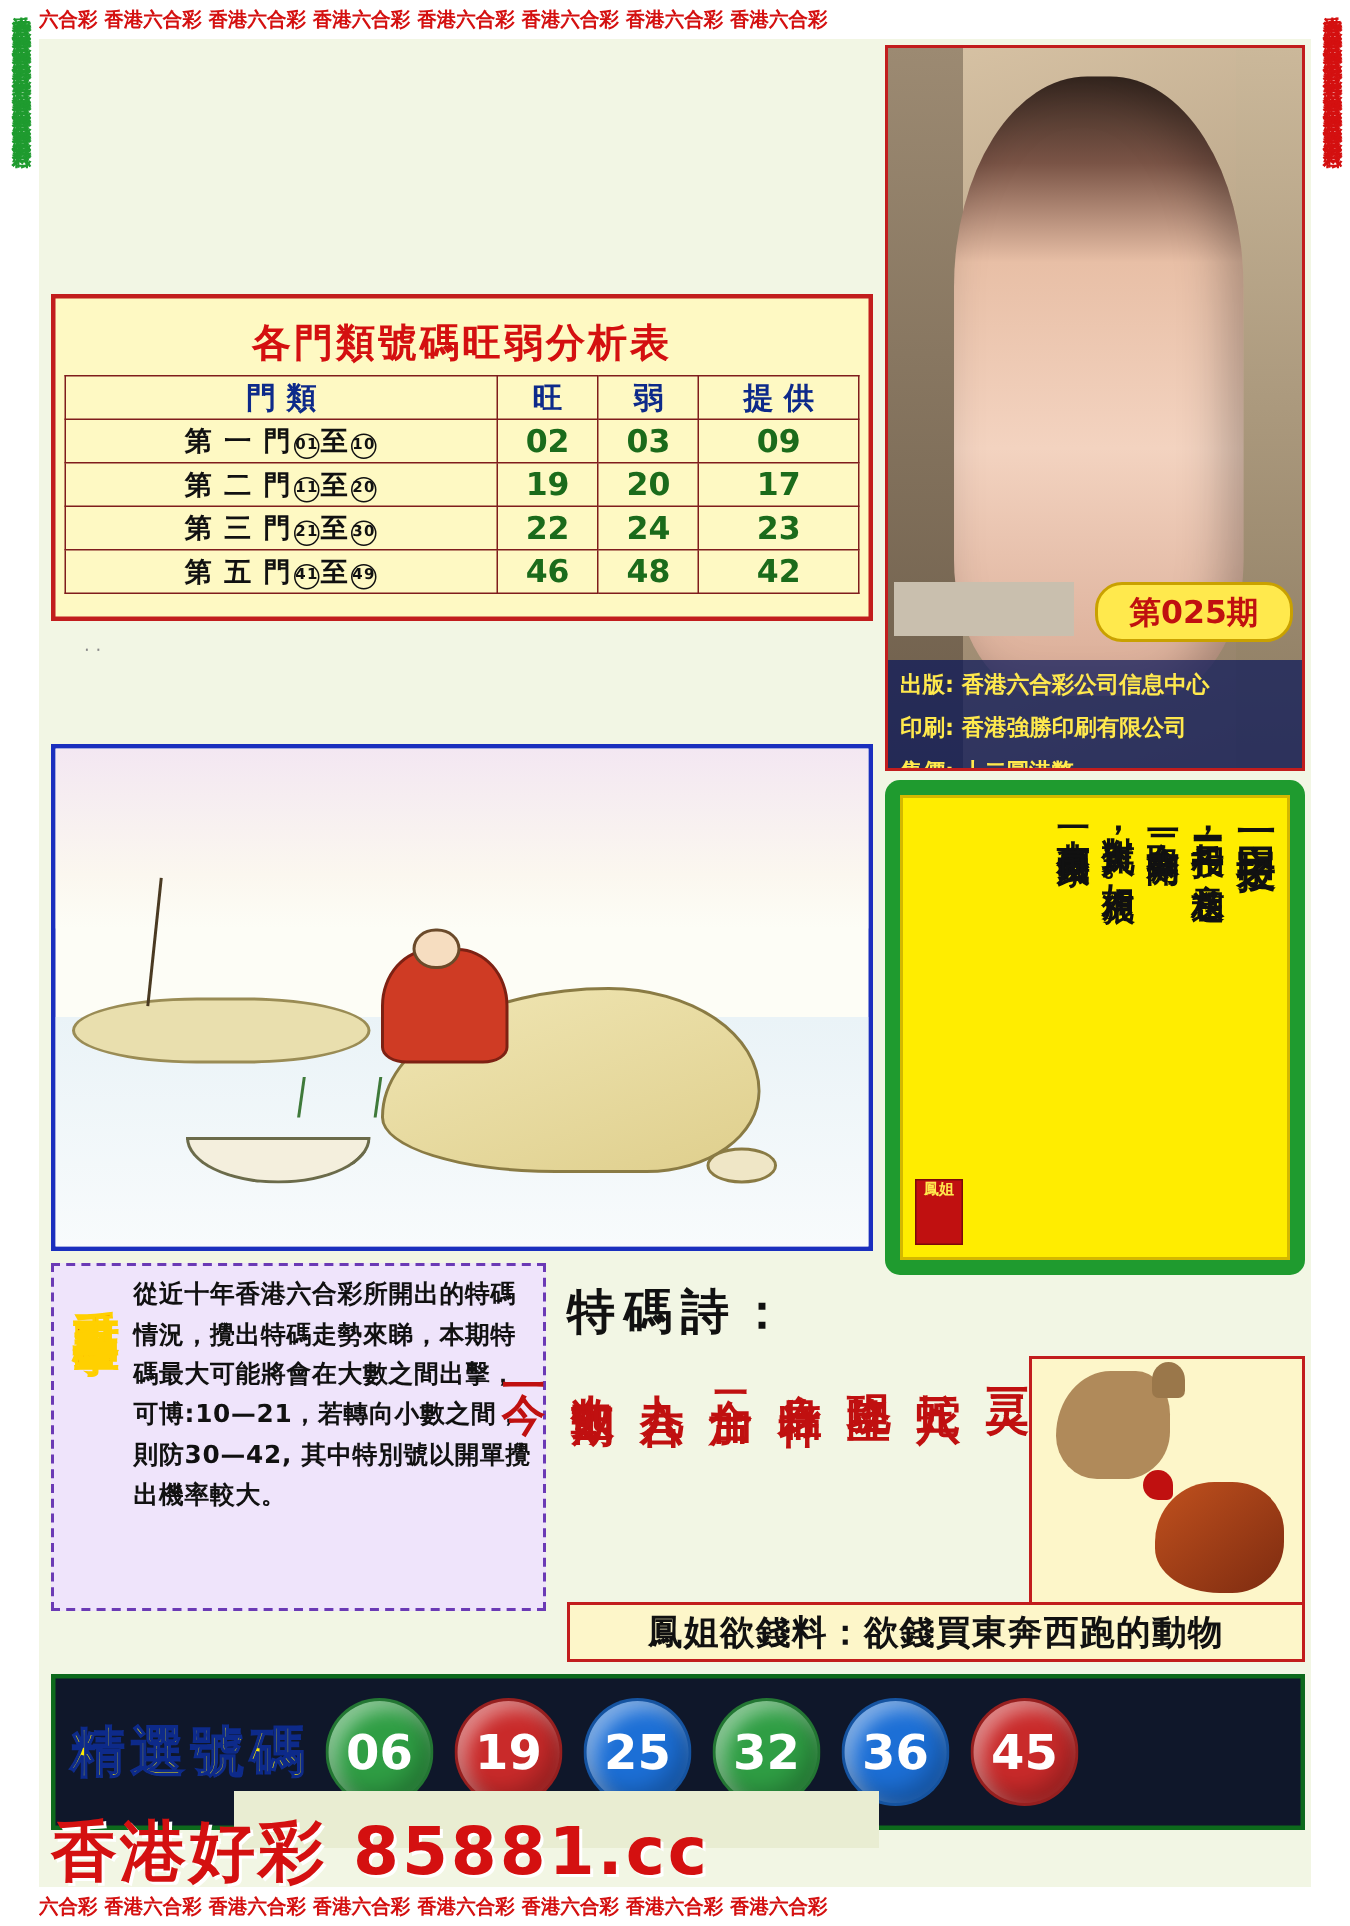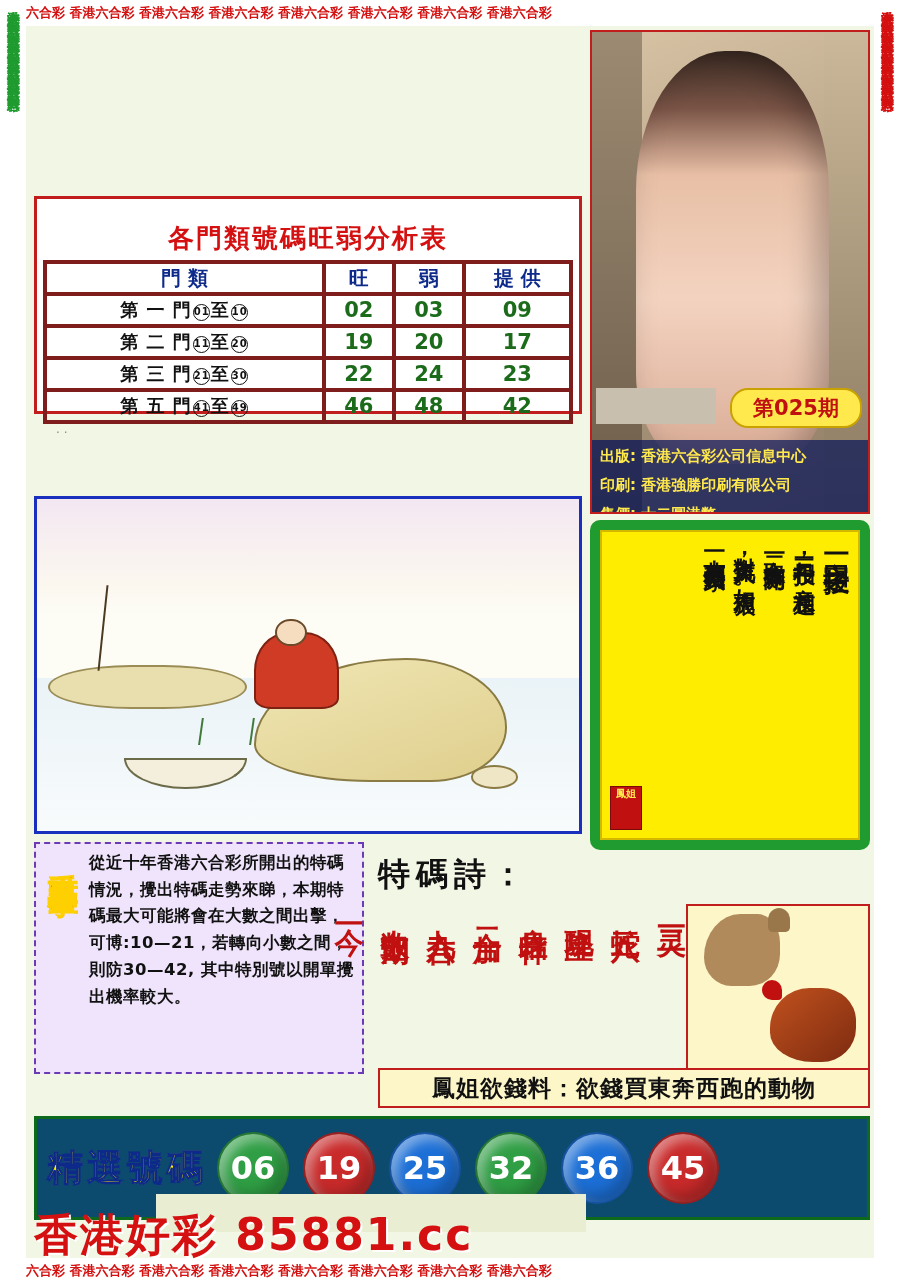--- a/index.html
+++ b/index.html
@@ -52,30 +52,30 @@
     font-family:"DejaVu Sans","Liberation Sans",sans-serif;
     font-size:92px;font-weight:bold;color:#1a2fbe;
     letter-spacing:6px;
     -webkit-text-stroke:2px #0d1a7a;
     text-shadow:3px 3px 0 #ffffff;
   }
 
   
   .table-box{
     position:absolute;left:8px;top:170px;width:548px;height:218px;
-    background:#ffffff;border:3px solid #c21d1d;box-sizing:border-box;
-    padding:20px 6px;
+    background:#fef9c3;border:3px solid #c21d1d;box-sizing:border-box;
+    padding:10px 6px;
   }
   .table-title{
     text-align:center;font-size:26px;font-weight:bold;color:#d41010;
     letter-spacing:2px;margin:2px 0 4px;
   }
   table.an{width:100%;border-collapse:collapse;}
   table.an td,table.an th{
-    border:4px solid #7f1d1d;text-align:center;
+    border:1px solid #7f1d1d;text-align:center;
     font-size:21px;font-weight:bold;color:#1b6b1b;
     height:28px;padding:0;
   }
   table.an th{color:#0d2a8a;font-size:20px;}
   table.an td.cat{color:#111;font-size:18px;letter-spacing:1px;}
   .circ{
     display:inline-block;border:1px solid #111;border-radius:50%;
     width:15px;height:15px;line-height:14px;font-size:10px;
     text-align:center;margin:0 1px;vertical-align:1px;font-weight:bold;
   }
@@ -252,21 +252,21 @@
   .money-line{
     position:absolute;left:352px;top:1042px;width:492px;height:40px;
     background:#fdf6c9;border:2px solid #c21d1d;box-sizing:border-box;
     display:flex;align-items:center;justify-content:center;
     font-size:23px;font-weight:bold;color:#111;letter-spacing:1px;
   }
 
   
   .bottom-bar{
     position:absolute;left:8px;top:1090px;width:836px;height:104px;
-    background:#0c4a6e;border:3px solid #0d6a1c;box-sizing:border-box;
+    background:#0f172a;border:3px solid #0d6a1c;box-sizing:border-box;
     display:flex;align-items:center;padding:0 10px;text-align:center;
   }
   .bottom-label{
     font-size:36px;font-weight:bold;color:#ffed00;letter-spacing:4px;
     -webkit-text-stroke:1px #0d2a8a;margin-right:10px;white-space:nowrap;
   }
   .balls{display:flex;gap:14px;align-items:center;}
   .ball{
     width:68px;height:68px;border-radius:50%;
     display:flex;align-items:center;justify-content:center;

